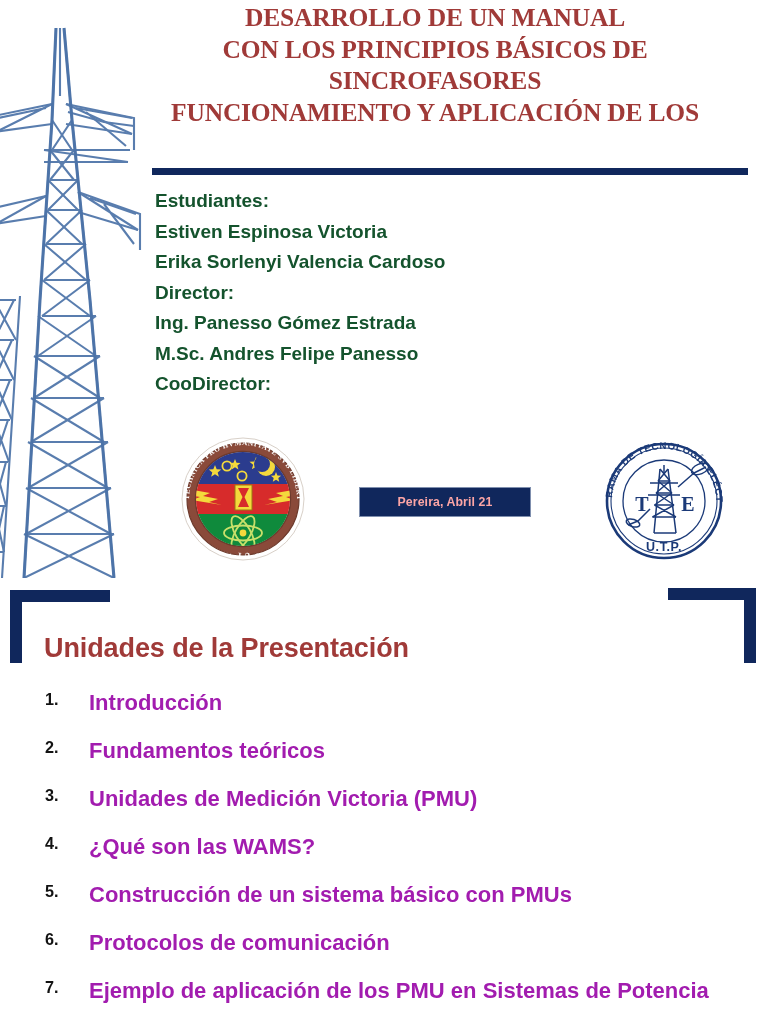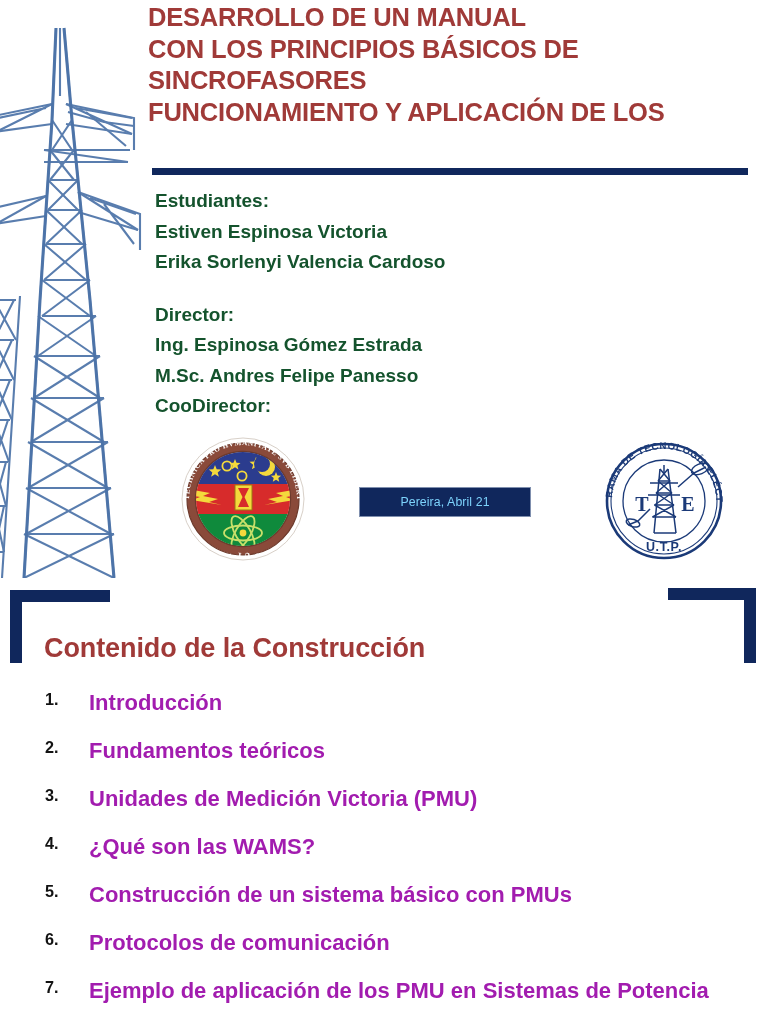--- a/index.html
+++ b/index.html
@@ -30,22 +30,24 @@
     position: absolute;
     left: -6px; top: 0;
     width: 162px; height: 578px;
     overflow: hidden;
   }
   .tower-photo svg { display: block; }
 
   
   .title-block {
     position: absolute;
-    left: 148px; top: 2px;
+    left: 134px; top: 2px;
     width: 602px;
+    text-align: center;
+    font-family: Liberation Serif, serif;
   }
   .title-line {
     color: #A03A38;
     font-weight: bold;
     font-size: 25.5px;
     line-height: 31.5px;
     letter-spacing: -0.2px;
     white-space: nowrap;
   }
   .title-rule {
@@ -61,37 +63,37 @@
     left: 155px; top: 186px;
     width: 430px;
   }
   .info-line {
     font-size: 19px;
     font-weight: bold;
     color: #14532d;
     line-height: 30.5px;
     white-space: nowrap;
   }
-  .info-line.spacer-before { margin-top: 22px; }
+  .info-line.spacer-before { }
 
   
   .date-badge {
     position: absolute;
     left: 359px; top: 487px;
     width: 170px; height: 28px;
     background: #10275C;
     border: 1px solid #7f8fae;
     display: flex;
     align-items: center;
     justify-content: center;
   }
   .date-badge span {
-    color: #7dd3fc;
+    color: #fca5a5;
     font-size: 12.3px;
-    font-weight: normal;
+    font-weight: bold;
     letter-spacing: 0.1px;
   }
 
   
   .logo-utp {
     position: absolute;
     left: 178px; top: 434px;
     width: 130px; height: 130px;
   }
   .logo-te {
@@ -223,21 +225,21 @@
     <div class="title-line">SINCROFASORES</div>
     <div class="title-line">FUNCIONAMIENTO Y APLICACIÓN DE LOS</div>
   </div>
   <div class="title-rule"></div>
 
   <div class="info-block">
     <div class="info-line">Estudiantes:</div>
     <div class="info-line">Estiven Espinosa Victoria</div>
     <div class="info-line">Erika Sorlenyi Valencia Cardoso</div>
     <div class="info-line spacer-before">Director:</div>
-    <div class="info-line">Ing. Espinosa Gómez Estrada</div>
+    <div class="info-line">Ing. Panesso Gómez Estrada</div>
     <div class="info-line">M.Sc. Andres Felipe Panesso</div>
     <div class="info-line">CooDirector:</div>
   </div>
 
   <div class="logo-utp">
     <svg width="130" height="130" viewBox="0 0 130 130" aria-hidden="true">
       <defs>
         <clipPath id="innerDisc">
             <circle cx="65" cy="65" r="47"></circle>
           </clipPath>
@@ -332,21 +334,21 @@
     <span>Pereira, Abril 21</span>
   </div>
 </div>
 
 <div id="slide-contents">
   <div class="bracket bracket-l-h"></div>
   <div class="bracket bracket-l-v"></div>
   <div class="bracket bracket-r-h"></div>
   <div class="bracket bracket-r-v"></div>
 
-  <div class="contents-heading">Contenido de la Construcción</div>
+  <div class="contents-heading">Unidades de la Presentación</div>
 
   <div class="contents-list">
     <div class="content-item">
       <span class="content-num">1.</span>
       <span class="content-text">Introducción</span>
     </div>
     <div class="content-item">
       <span class="content-num">2.</span>
       <span class="content-text">Fundamentos teóricos</span>
     </div>

